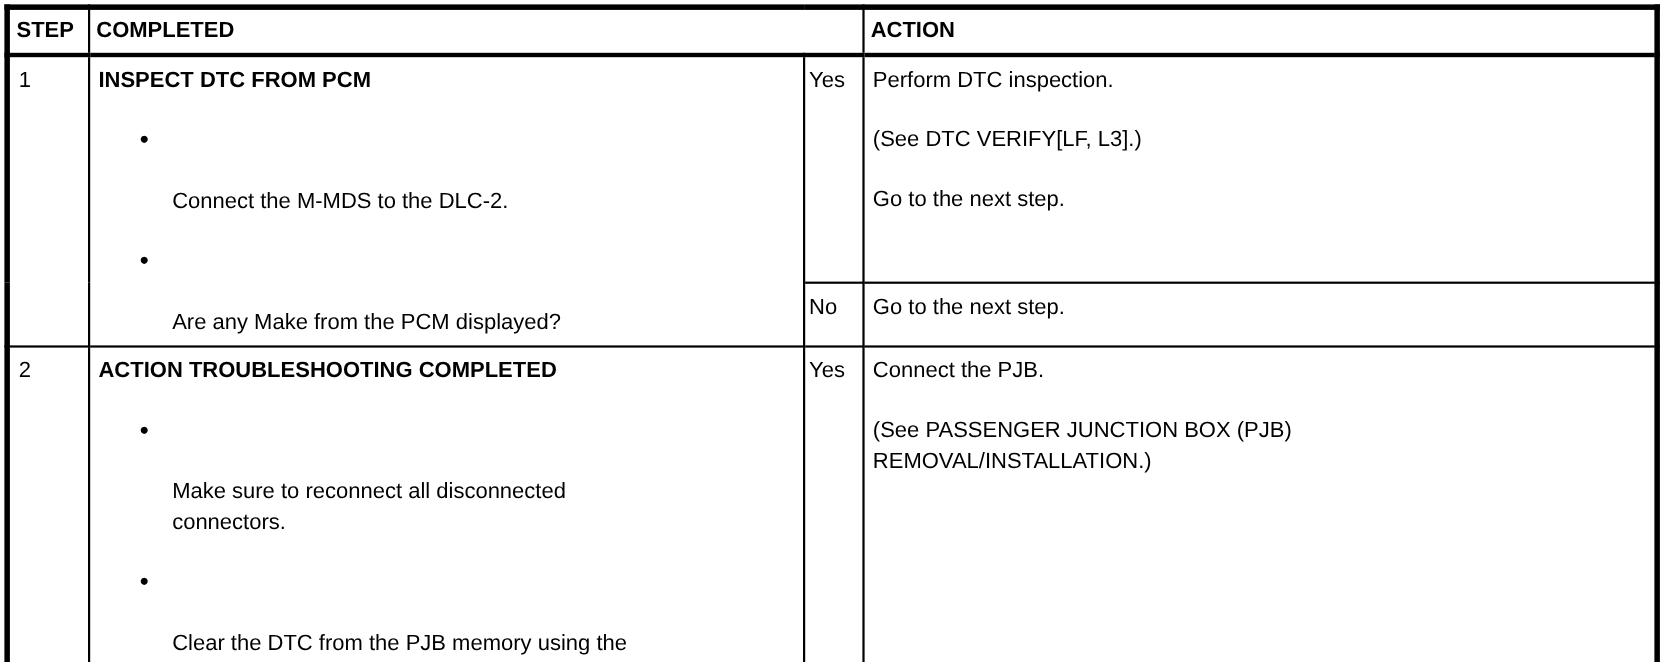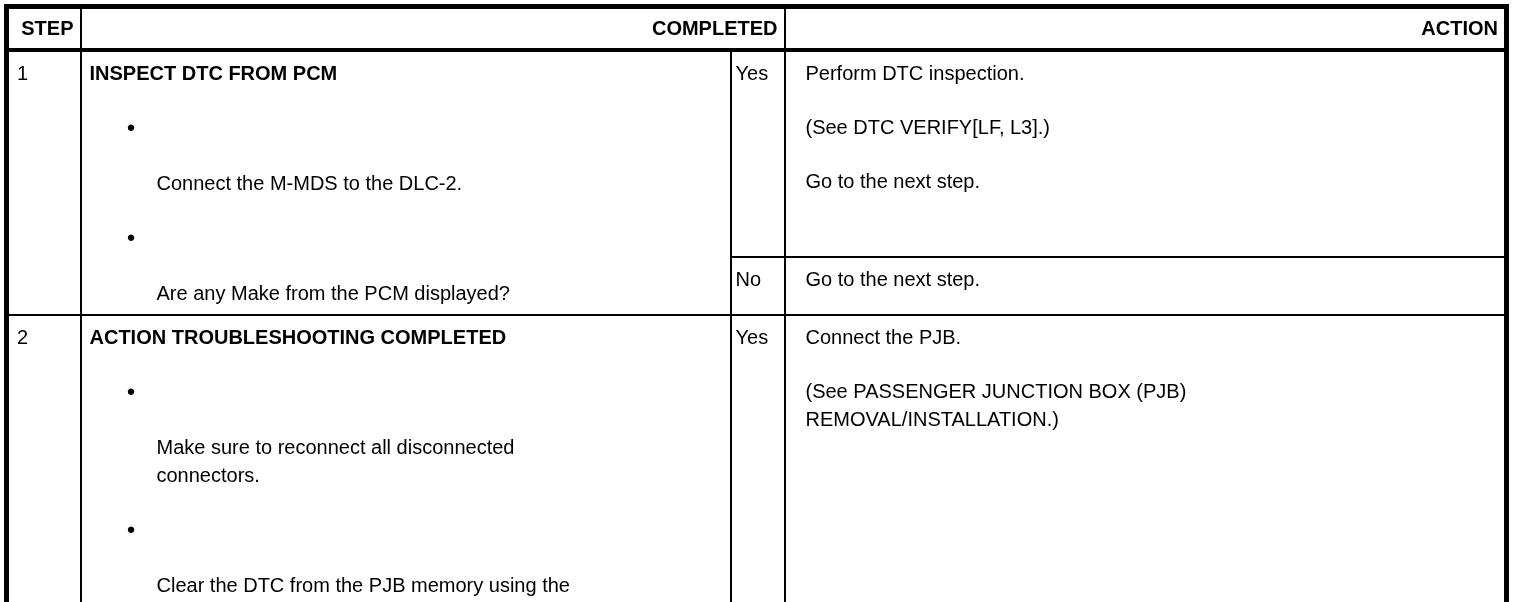--- a/index.html
+++ b/index.html
@@ -31,21 +31,21 @@
   col.col-action { width: auto; }
 
   th, td {
     border: 2px solid #000000;
     vertical-align: top;
     text-align: left;
     overflow: hidden;
   }
   thead th {
     vertical-align: middle;
-    text-align: right;
+    text-align: left;
     font-weight: bold;
     border-bottom: 4px solid #000000;
     padding: 4px 6px;
   }
   tr.hdr      { height: 43px; }
   tr.r1-yes   { height: 152px; }
   tr.r1-no    { height: 42px; }
   tr.r2-yes   { height: 265px; }
 
   td.cell-step   { padding: 7px 8px; }
@@ -71,21 +71,21 @@
   }
   ul.bullets li:last-child { margin-bottom: 0; }
   .bullet-glyph {
     position: absolute;
     left: 37px;
     top: 0;
     font-size: 15px;
     line-height: 28px;
   }
   td.cell-action p {
-    margin: 0 0 26px 12px;
+    margin: 0 0 26px 0;
     white-space: pre-line;
   }
   td.cell-action p:last-child { margin-bottom: 0; }
 </style>
 </head>
 <body>
 
 <div class="page">
   <table class="ts-table">
     <colgroup>

